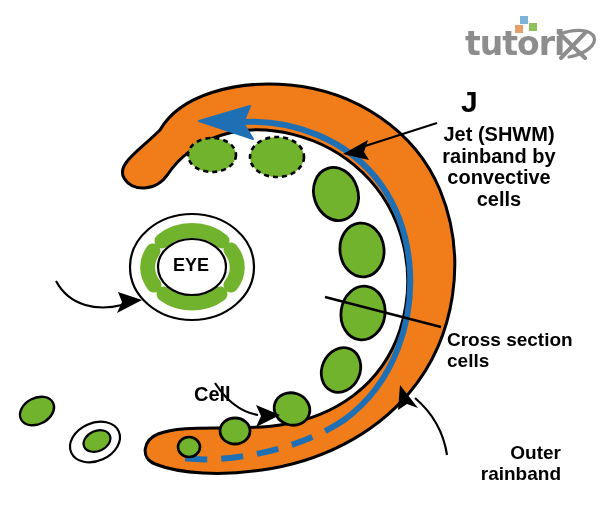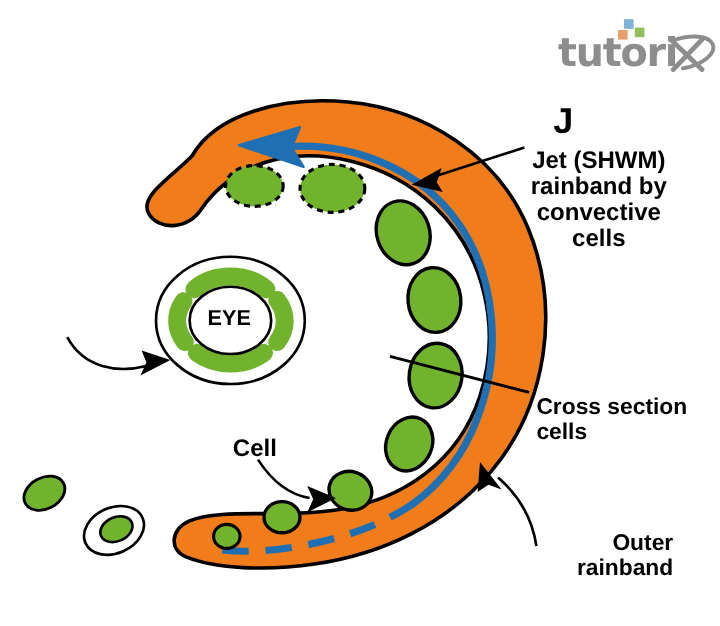--- a/index.html
+++ b/index.html
@@ -41,20 +41,21 @@
   }
   .lbl-eyewall {
     font-size: 20px;
   }
   .lbl-eye {
     font-size: 18px;
     font-weight: bold;
   }
   .lbl-cell {
     font-size: 20px;
+    margin-top: 20px;
   }
   .lbl-cross {
     font-size: 19px;
     text-align: left;
   }
   .lbl-outer {
     font-size: 19px;
     text-align: right;
   }
   .logo {

